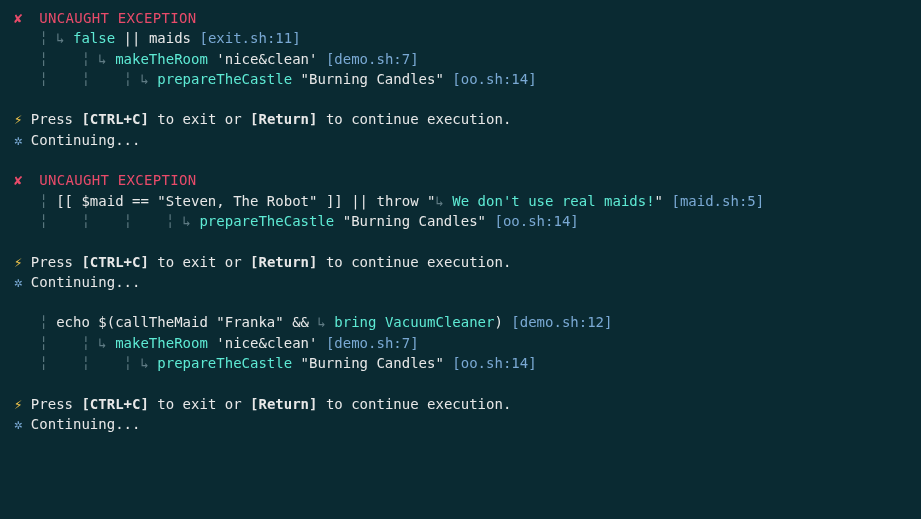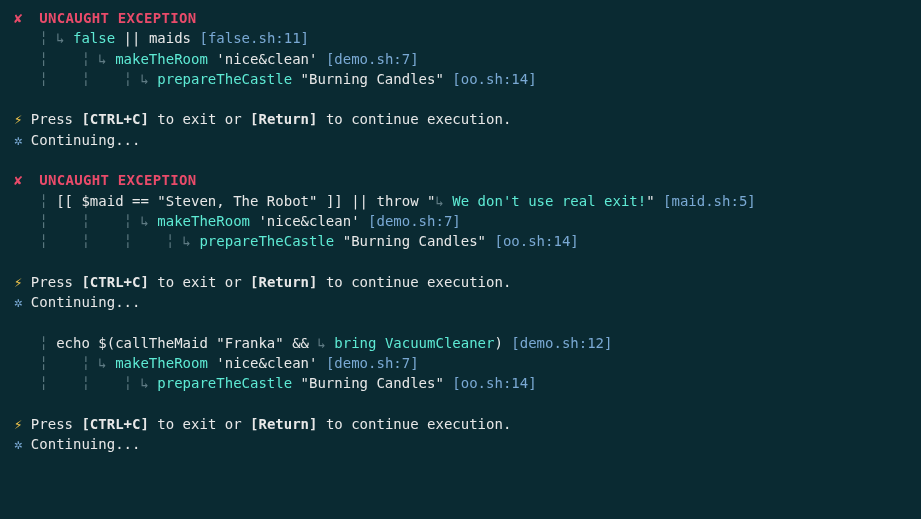--- a/index.html
+++ b/index.html
@@ -8,46 +8,45 @@
     background: #0a2a32;
     font-family: Menlo, Consolas, "DejaVu Sans Mono", monospace;
     font-size: 14px;
     line-height: 1.45;
     color: #e8e8e8;
     width: 921px;
     box-sizing: border-box;
   }
   .line { white-space: pre; }
   .x { color: #e94b6a; font-weight: bold; }
-  .head { color: #e94b6a; font-weight: bold; letter-spacing: 0.3px; }
+  .head { color: #e94b6a; font-weight: normal; letter-spacing: 0.3px; }
   .sub { color: #4fc48f; font-weight: bold; }
   .tree { color: #5f7b84; }
   .arr { color: #5f7b84; }
   .ul { color: #5eead4; }
   .txt { color: #e8e8e8; }
   .loc { color: #7aa9d4; }
   .bolt { color: #f5c84c; }
   .gear { color: #7aa9d4; }
   .b { font-weight: bold; }
 </style>
 </head>
 <body>
 
 <div id="out">
     <div class="line"><span class="x">✘  </span><span class="head">UNCAUGHT EXCEPTION</span></div>
-    <div class="line"><span class="tree">   ╎ </span><span class="arr">↳ </span><span class="ul">false</span><span class="txt"> || maids </span><span class="loc">[false.sh:11]</span></div>
+    <div class="line"><span class="tree">   ╎ </span><span class="arr">↳ </span><span class="ul">false</span><span class="txt"> || maids </span><span class="loc">[exit.sh:11]</span></div>
     <div class="line"><span class="tree">   ╎    ╎ </span><span class="arr">↳ </span><span class="ul">makeTheRoom</span><span class="txt"> 'nice&amp;clean' </span><span class="loc">[demo.sh:7]</span></div>
     <div class="line"><span class="tree">   ╎    ╎    ╎ </span><span class="arr">↳ </span><span class="ul">prepareTheCastle</span><span class="txt"> "Burning Candles" </span><span class="loc">[oo.sh:14]</span></div>
     <div class="line"> </div>
     <div class="line"><span class="bolt">⚡ </span><span class="txt">Press </span><span class="txt b">[CTRL+C]</span><span class="txt"> to exit or </span><span class="txt b">[Return]</span><span class="txt"> to continue execution.</span></div>
     <div class="line"><span class="gear">✲ </span><span class="txt">Continuing...</span></div>
     <div class="line"> </div>
     <div class="line"><span class="x">✘  </span><span class="head">UNCAUGHT EXCEPTION</span></div>
-    <div class="line"><span class="tree">   ╎ </span><span class="txt">[[ $maid == "Steven, The Robot" ]] || throw "</span><span class="arr">↳ </span><span class="ul">We don't use real exit!</span><span class="txt">" </span><span class="loc">[maid.sh:5]</span></div>
-    <div class="line"><span class="tree">   ╎    ╎    ╎ </span><span class="arr">↳ </span><span class="ul">makeTheRoom</span><span class="txt"> 'nice&amp;clean' </span><span class="loc">[demo.sh:7]</span></div>
+    <div class="line"><span class="tree">   ╎ </span><span class="txt">[[ $maid == "Steven, The Robot" ]] || throw "</span><span class="arr">↳ </span><span class="ul">We don't use real maids!</span><span class="txt">" </span><span class="loc">[maid.sh:5]</span></div>
     <div class="line"><span class="tree">   ╎    ╎    ╎    ╎ </span><span class="arr">↳ </span><span class="ul">prepareTheCastle</span><span class="txt"> "Burning Candles" </span><span class="loc">[oo.sh:14]</span></div>
     <div class="line"> </div>
     <div class="line"><span class="bolt">⚡ </span><span class="txt">Press </span><span class="txt b">[CTRL+C]</span><span class="txt"> to exit or </span><span class="txt b">[Return]</span><span class="txt"> to continue execution.</span></div>
     <div class="line"><span class="gear">✲ </span><span class="txt">Continuing...</span></div>
     <div class="line"> </div>
     <div class="line"><span class="tree">   ╎ </span><span class="txt">echo $(callTheMaid "Franka" &amp;&amp; </span><span class="arr">↳ </span><span class="ul">bring VacuumCleaner</span><span class="txt">) </span><span class="loc">[demo.sh:12]</span></div>
     <div class="line"><span class="tree">   ╎    ╎ </span><span class="arr">↳ </span><span class="ul">makeTheRoom</span><span class="txt"> 'nice&amp;clean' </span><span class="loc">[demo.sh:7]</span></div>
     <div class="line"><span class="tree">   ╎    ╎    ╎ </span><span class="arr">↳ </span><span class="ul">prepareTheCastle</span><span class="txt"> "Burning Candles" </span><span class="loc">[oo.sh:14]</span></div>
     <div class="line"> </div>
     <div class="line"><span class="bolt">⚡ </span><span class="txt">Press </span><span class="txt b">[CTRL+C]</span><span class="txt"> to exit or </span><span class="txt b">[Return]</span><span class="txt"> to continue execution.</span></div>

